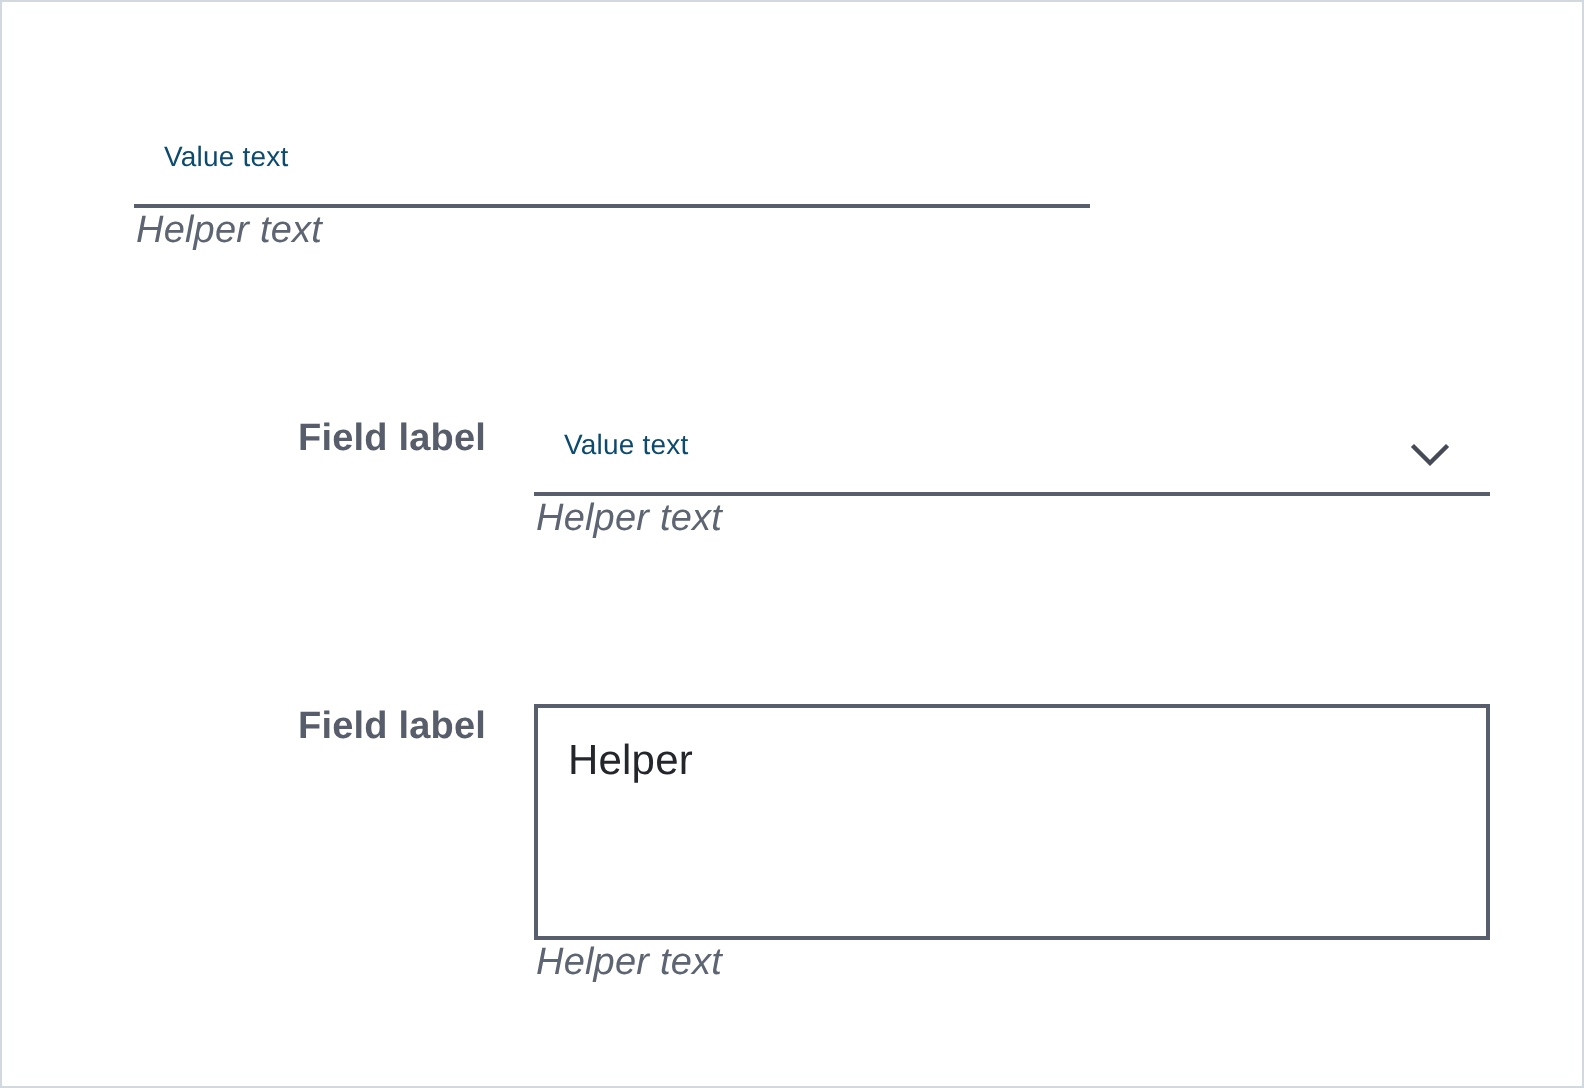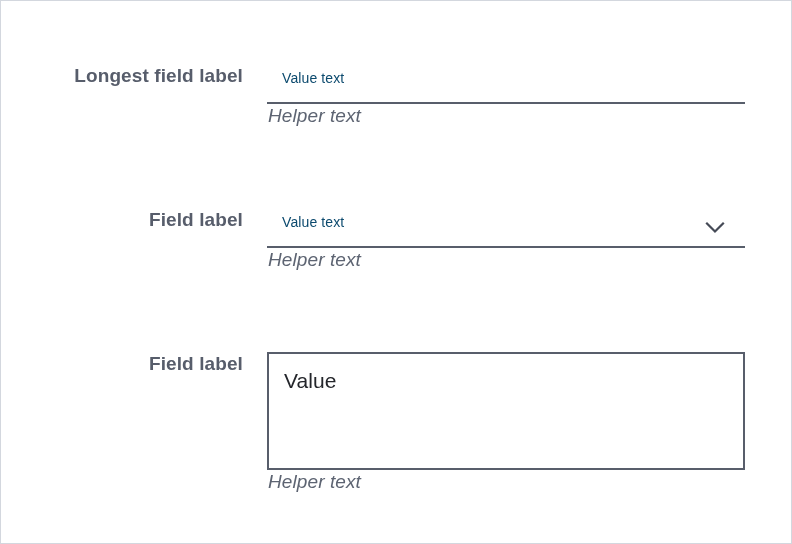--- a/index.html
+++ b/index.html
@@ -104,21 +104,20 @@
   #row-1 { left: 42px; top: 63px; }
   #row-2 { left: 42px; top: 207px; }
   #row-3 { left: 42px; top: 351px; }
 </style>
 </head>
 <body>
 
 <div id="canvas">
 
   <div class="form-row" id="row-1">
-    <div class="field-label">Longest field label</div>
     <div class="field-control">
       <div class="underline-input">
         <span class="value">Value text</span>
       </div>
       <div class="helper-text">Helper text</div>
     </div>
   </div>
 
   <div class="form-row" id="row-2">
     <div class="field-label">Field label</div>
@@ -130,19 +129,19 @@
         </svg>
       </div>
       <div class="helper-text">Helper text</div>
     </div>
   </div>
 
   <div class="form-row" id="row-3">
     <div class="field-label">Field label</div>
     <div class="field-control">
       <div class="boxed-input">
-        <div class="value">Value</div>
+        <div class="value">Helper</div>
       </div>
       <div class="helper-text">Helper text</div>
     </div>
   </div>
 
 </div>
 
 </body></html>

